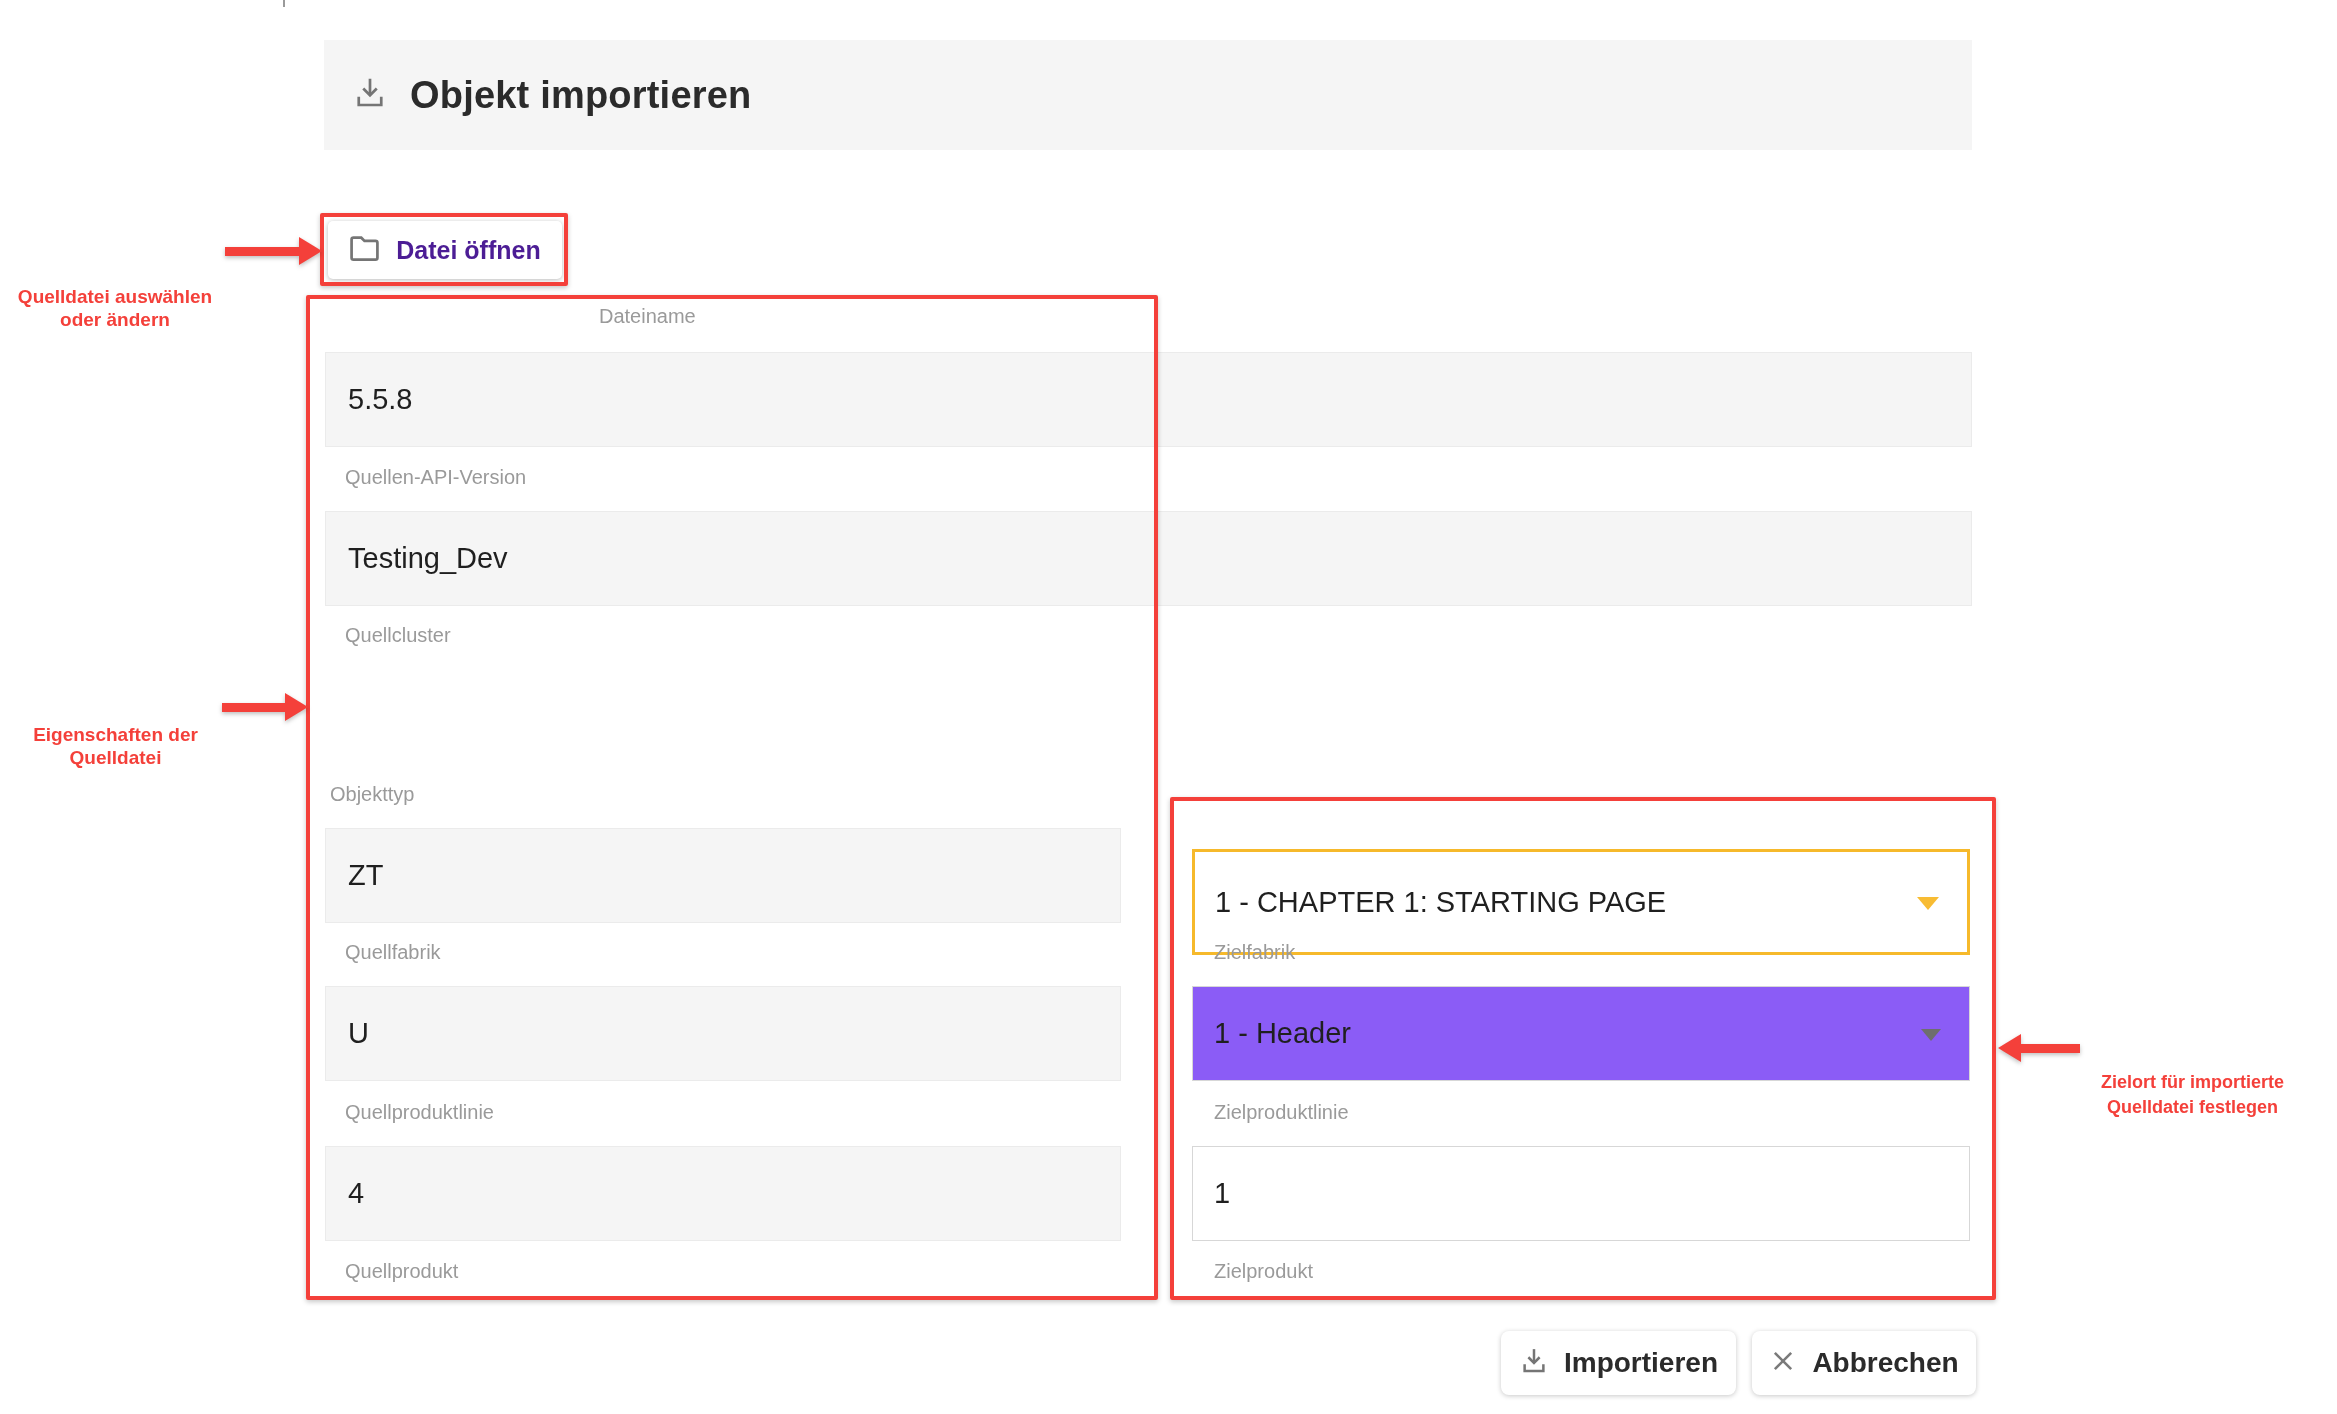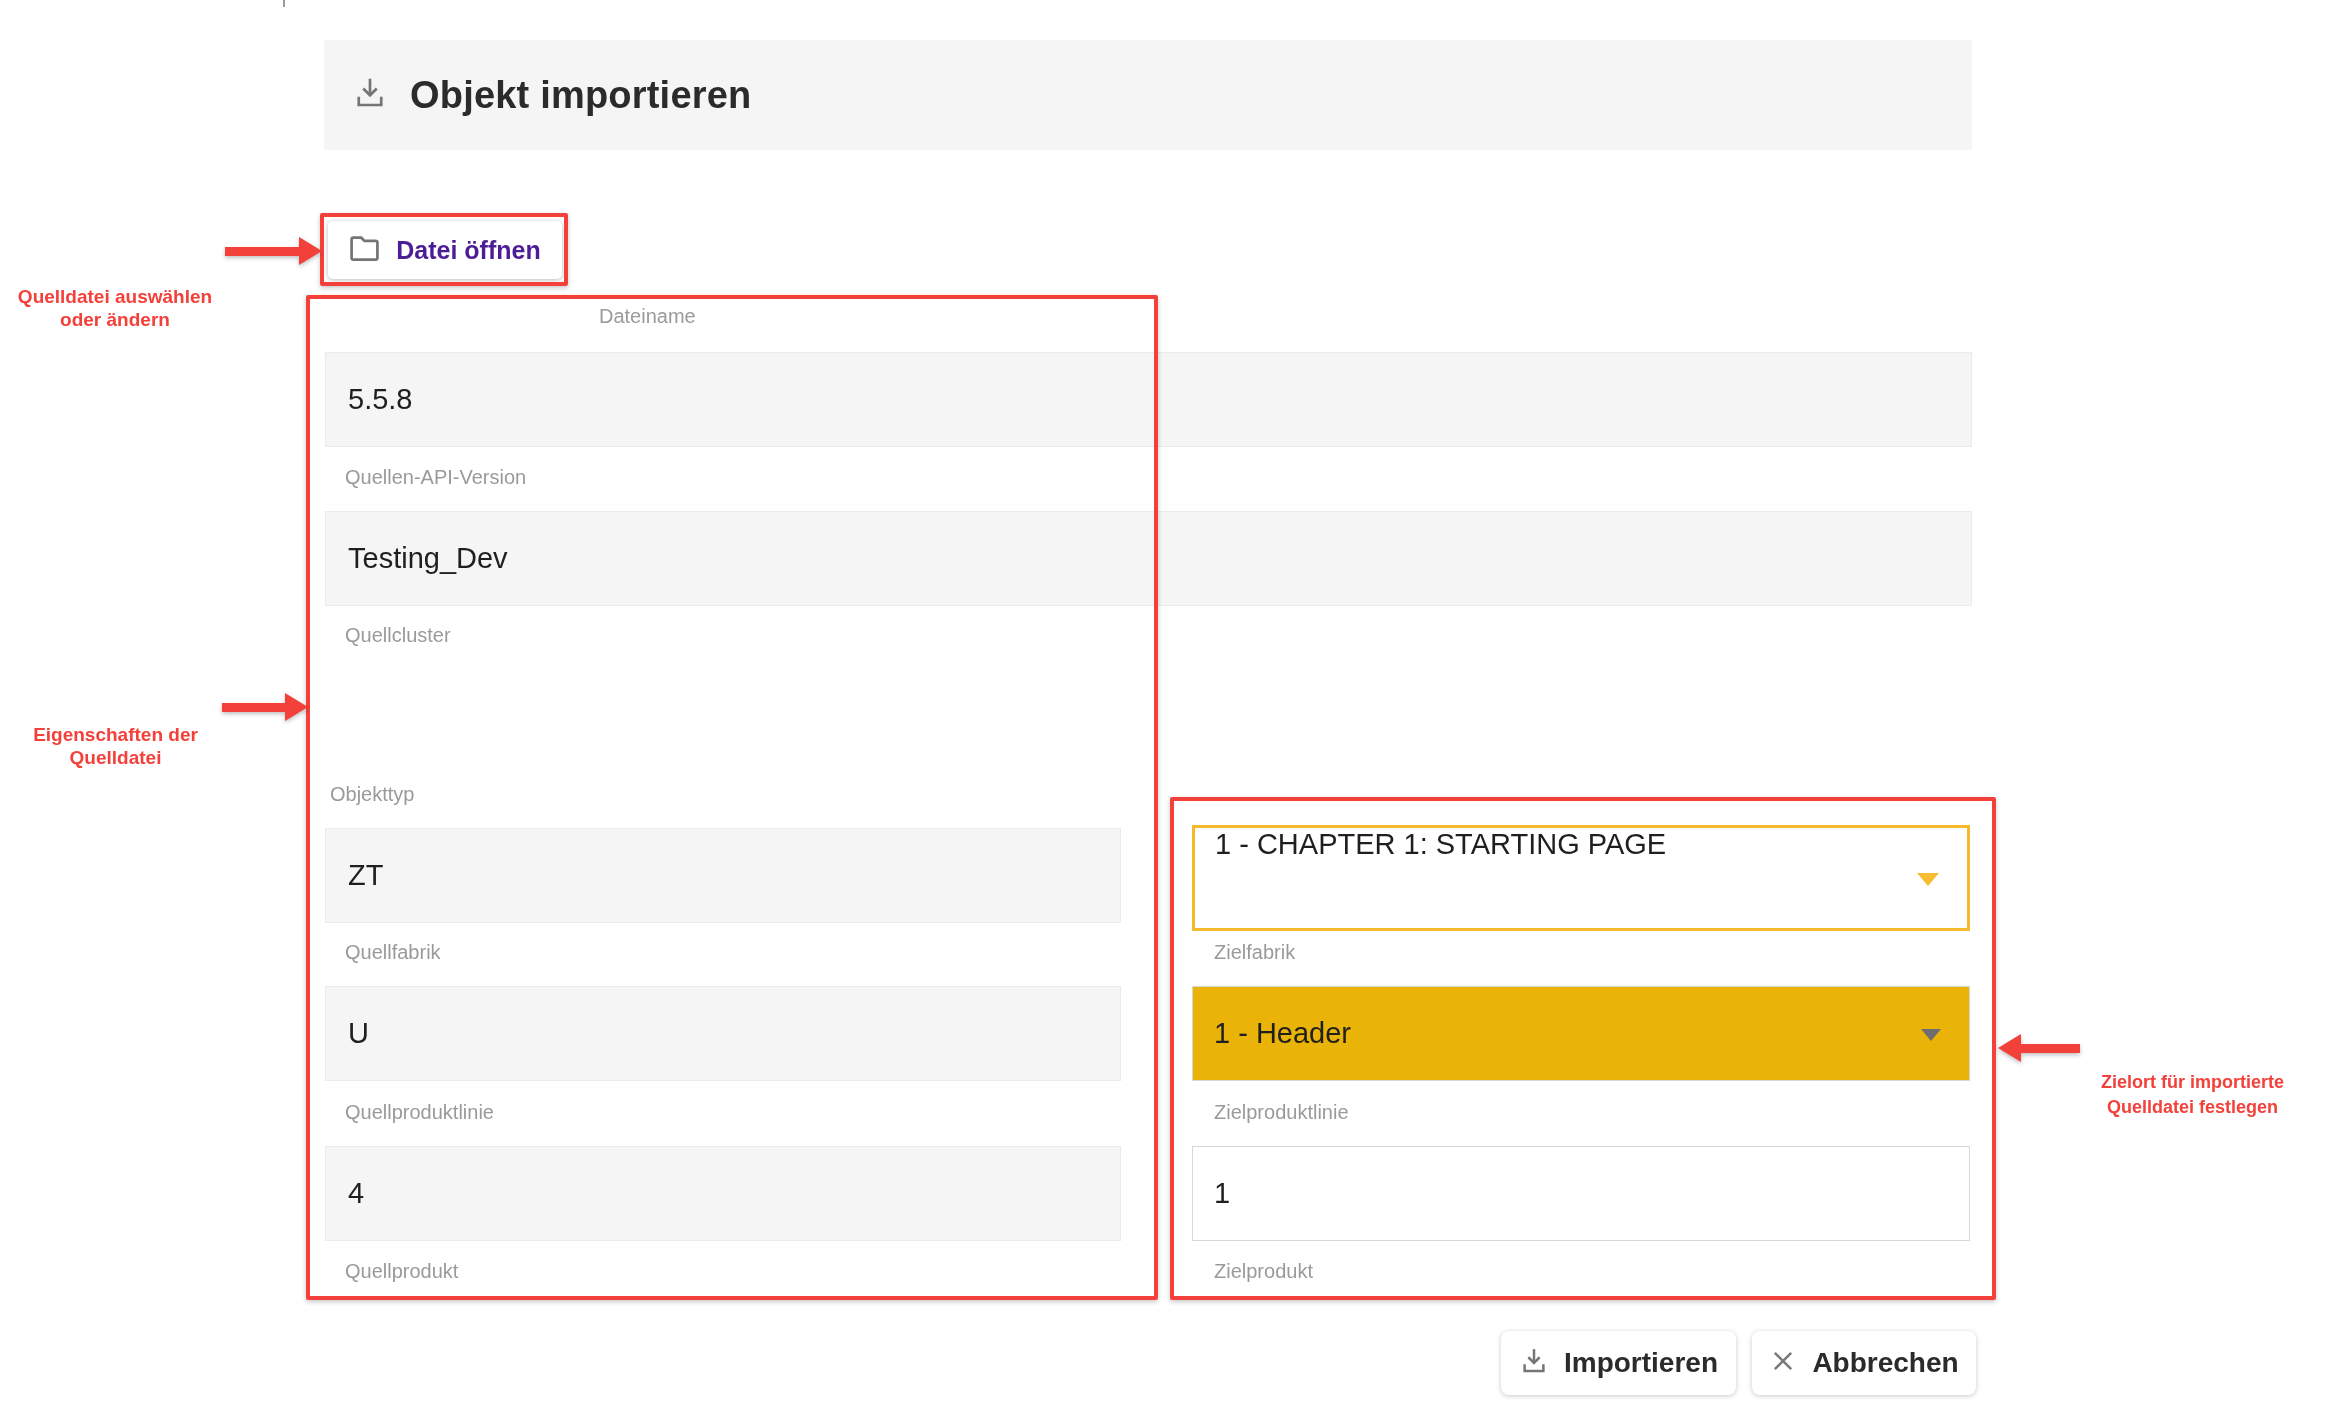--- a/index.html
+++ b/index.html
@@ -34,28 +34,29 @@
   
   .field {
     background:#f5f5f5; border:1px solid #ebebeb; box-sizing:border-box;
     display:flex; align-items:center; padding-left:22px;
   }
   .field-value { font-size:29px; color:#1f1f1f; }
   .field-label { font-size:20px; color:#9a9a9a; height:26px; line-height:26px; }
 
   
   .select-white {
-    background:#eab308; border:1px solid #d7d7d7; box-sizing:border-box;
+    background:#8b5cf6; border:1px solid #d7d7d7; box-sizing:border-box;
     display:flex; align-items:center; padding-left:21px; position:absolute;
     cursor:pointer;
   }
   .select-amber {
     background:#ffffff; border:3px solid #f6b92b; box-sizing:border-box;
-    display:flex; padding-left:20px; position:absolute;
-    cursor:pointer;
+    display:flex; align-items:center; padding-left:20px; position:absolute;
+    cursor:pointer;
+    margin-top:24px;
   }
   .caret {
     position:absolute; right:28px; top:50%; margin-top:-5px;
     width:0; height:0;
     border-left:11px solid transparent; border-right:11px solid transparent;
   }
   .caret-amber { border-top:13px solid #f8bc33; }
   .caret-gray  { border-top:12px solid #6e6e6e; border-left-width:10px; border-right-width:10px; }
 
   .input-white {

